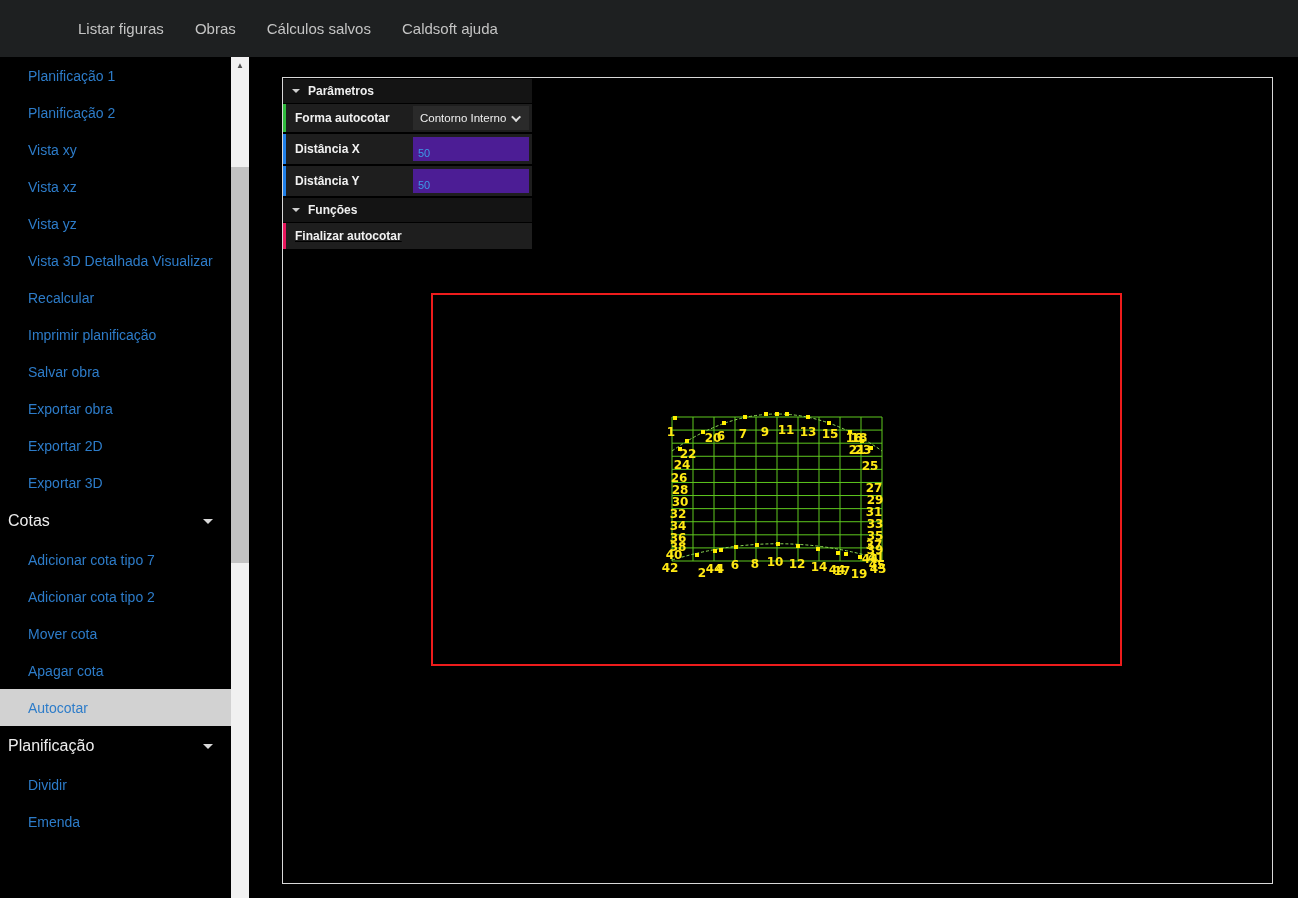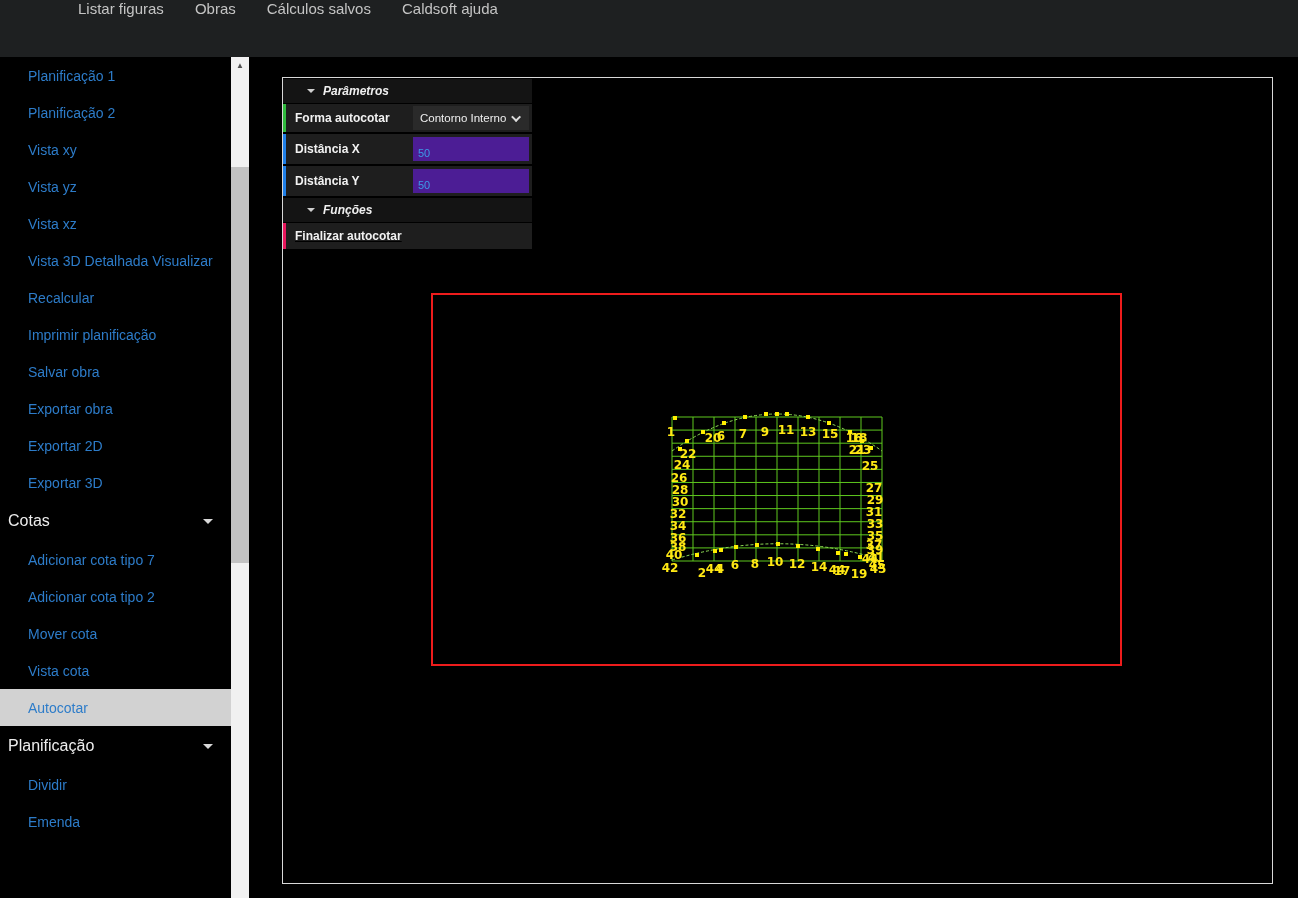--- a/index.html
+++ b/index.html
@@ -1,21 +1,21 @@
 <!DOCTYPE html>
 <html><head>
 <meta charset="utf-8">
 <style>
   * { margin:0; padding:0; box-sizing:border-box; }
   html,body { width:1298px; height:898px; overflow:hidden; background:#000;
     font-family:"Liberation Sans", sans-serif; }
 
   
   .navbar { position:absolute; left:0; top:0; width:1298px; height:57px;
-    background:#1e2021; display:flex; gap:31px;
+    background:#1e2021; display:flex; align-items:center; gap:31px;
     padding-left:78px; z-index:30; }
   .nav-item { color:#c4c4c4; font-size:15px; cursor:pointer; white-space:nowrap; }
 
   
   .sidebar { position:absolute; left:0; top:57px; width:231px; bottom:12px;
     background:#000; overflow:hidden; z-index:10; }
   .side-link { height:37px; display:flex; align-items:center; padding-left:28px;
     color:#2d7cc9; font-size:14px; cursor:pointer; }
   .side-link.selected { background:#d2d2d2; }
   .side-header { height:40px; display:flex; align-items:center;
@@ -33,22 +33,22 @@
   .scroll-thumb { position:absolute; left:0; top:110px; width:18px; height:396px;
     background:#c2c2c2; cursor:pointer; }
 
   
   .canvas { position:absolute; left:282px; top:77px; width:991px; height:807px;
     background:#000; border:1px solid #d8d8d8; }
 
   
   .panel { position:absolute; left:0; top:1px; width:249px; background:#000; }
   .psec-h { height:24px; background:#141414; color:#efefef; font-size:12px;
-    font-weight:bold; display:flex; align-items:center; padding-left:24px;
-    margin-bottom:1px;font-style:italic; }
+    font-weight:bold; display:flex; align-items:center; padding-left:9px;
+    margin-bottom:1px; }
   .psec-h .sec-arrow { width:0; height:0; border-left:4px solid transparent;
     border-right:4px solid transparent; border-top:4px solid #cfcfcf;
     margin-right:8px; }
   .prow { height:28px; background:#1e1e1e; display:flex; align-items:center;
     border-left:3px solid #ef4444; margin-bottom:2px; padding:0 3px 0 9px; }
   .prow.tall { height:30px; }
   .plabel { color:#f2f2f2; font-size:12px; font-weight:bold; flex:1; }
   .pselect { width:116px; height:24px; background:#2a2a2a; color:#efefef;
     font-size:11.5px; display:flex; align-items:center;
     justify-content:space-between; padding:0 8px 0 7px; cursor:pointer; }
@@ -72,39 +72,39 @@
   <span class="nav-item">Listar figuras</span>
   <span class="nav-item">Obras</span>
   <span class="nav-item">Cálculos salvos</span>
   <span class="nav-item">Caldsoft ajuda</span>
 </div>
 
 <div class="sidebar">
   <div class="side-link">Planificação 1</div>
   <div class="side-link">Planificação 2</div>
   <div class="side-link">Vista xy</div>
+  <div class="side-link">Vista xz</div>
   <div class="side-link">Vista yz</div>
-  <div class="side-link">Vista xz</div>
   <div class="side-link">Vista 3D Detalhada Visualizar</div>
 
   <div class="side-link">Recalcular</div>
   <div class="side-link">Imprimir planificação</div>
   <div class="side-link">Salvar obra</div>
   <div class="side-link">Exportar obra</div>
   <div class="side-link">Exportar 2D</div>
   <div class="side-link">Exportar 3D</div>
 
   <div class="side-header">
     <span>Cotas</span>
     <span class="tri-down"></span>
   </div>
   <div class="side-link">Adicionar cota tipo 7</div>
   <div class="side-link">Adicionar cota tipo 2</div>
   <div class="side-link">Mover cota</div>
-  <div class="side-link">Vista cota</div>
+  <div class="side-link">Apagar cota</div>
   <div class="side-link selected">Autocotar</div>
 
   <div class="side-header">
     <span>Planificação</span>
     <span class="tri-down"></span>
   </div>
   <div class="side-link">Dividir</div>
   <div class="side-link">Emenda</div>
 </div>
 

